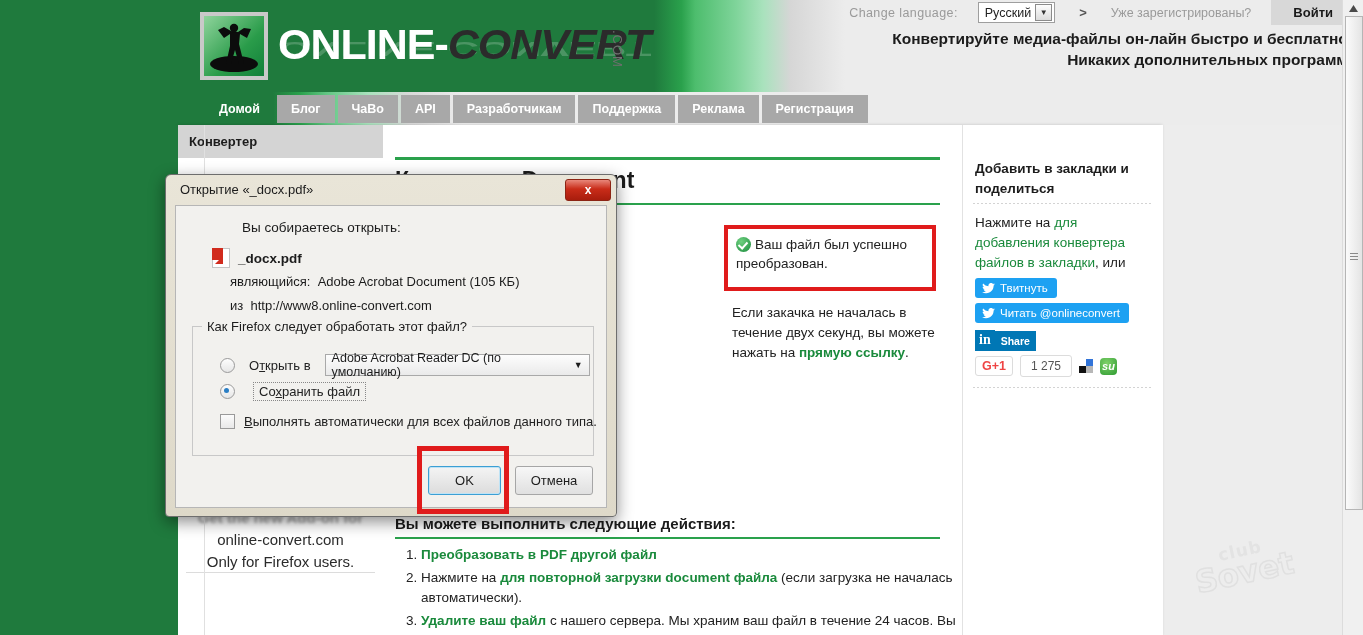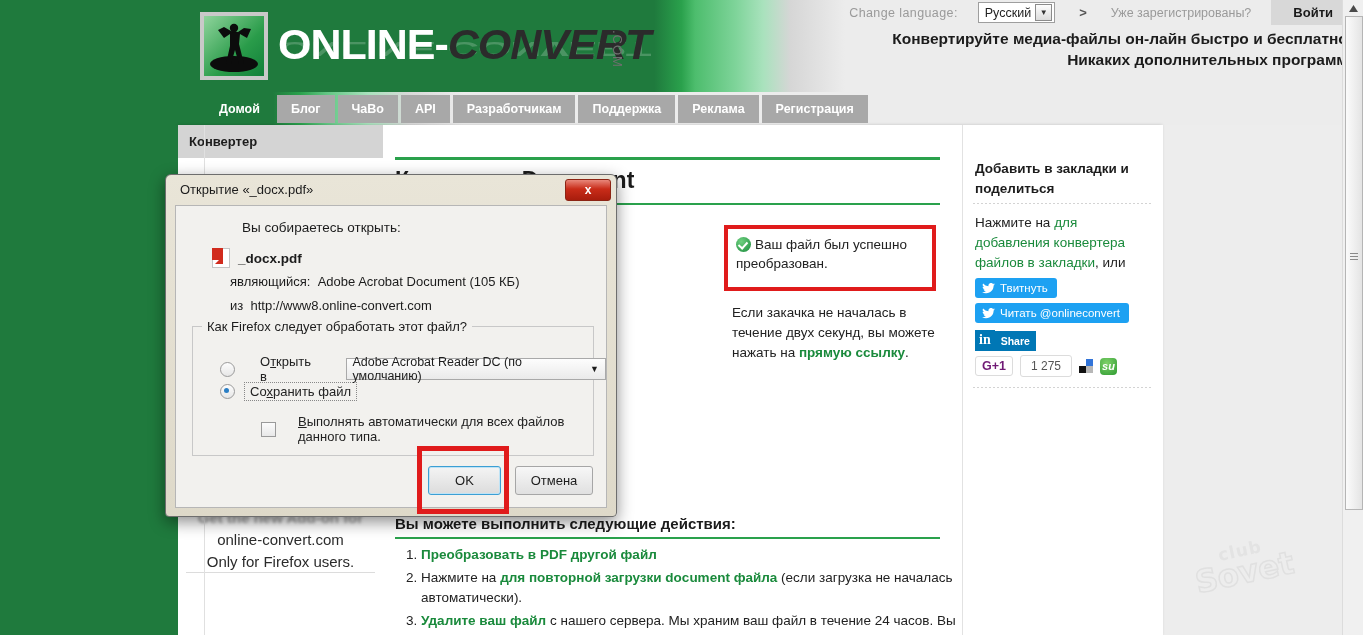--- a/index.html
+++ b/index.html
@@ -100,21 +100,21 @@
   .tw-btn{display:flex;align-items:center;gap:5px;background:#1da1f2;color:#fff;
      font-size:11.5px;padding:4px 9px 4px 7px;border-radius:3px;width:max-content;}
   .tw-bird{width:13px;height:11px;}
   #btn-tweet{position:absolute;left:12px;top:153px;}
   #btn-follow{position:absolute;left:12px;top:178px;}
   #btn-linkedin{position:absolute;left:12px;top:205px;display:flex;align-items:center;}
   #li-mark{background:#0077b5;color:#fff;font-weight:bold;font-size:14px;
      padding:2px 4px 3px;font-family:"Liberation Serif",serif;}
   #li-share{background:#0077b5;color:#fff;font-size:10.5px;font-weight:bold;padding:4px 6px;}
   #row-g{position:absolute;left:12px;top:230px;display:flex;align-items:center;gap:7px;}
-  #gplus{border:1px solid #dcdcdc;border-radius:3px;background:#fff;color:#701a75;
+  #gplus{border:1px solid #dcdcdc;border-radius:3px;background:#fff;color:#ef4444;
      font-weight:bold;font-size:12.5px;padding:2px 6px;}
   #gcount{border:1px solid #dcdcdc;border-radius:3px;background:#fff;color:#555;
      font-size:12px;padding:3px 10px;}
   #deli{width:14px;height:14px;display:grid;grid-template-columns:7px 7px;grid-template-rows:7px 7px;}
   #su{width:17px;height:17px;border-radius:4px;
      background:radial-gradient(circle at 40% 30%,#7fd16a,#2e9b31);color:#fff;font-weight:bold;
      font-size:11px;display:flex;align-items:center;justify-content:center;font-style:italic;}
   #rs-div2{position:absolute;left:10px;top:262px;width:180px;height:1px;
      background:repeating-linear-gradient(to right,#d3d3d3 0 2px,transparent 2px 4px);}
 
@@ -159,27 +159,27 @@
   #d-type{position:absolute;left:54px;top:68px;font-size:13px;color:#1c1c1c;}
   #d-from{position:absolute;left:54px;top:92px;font-size:13px;color:#1c1c1c;}
   #d-group{position:absolute;left:16px;top:120px;width:400px;height:128px;
      border:1px solid #c8c8c8;}
   #d-legend{position:absolute;left:26px;top:113px;background:#f2f1ee;padding:0 5px;
      font-size:13px;color:#1c1c1c;}
   .radio{width:13px;height:13px;border-radius:50%;border:1px solid #9a9a9a;
      background:linear-gradient(#fdfdfd,#e6e6e6);position:relative;flex:none;}
   .radio.on:after{content:"";position:absolute;left:3px;top:3px;width:5px;height:5px;
      border-radius:50%;background:#2a7ec4;}
-  #row-open{position:absolute;left:44px;top:148px;display:flex;align-items:center;gap:25px;}
+  #row-open{position:absolute;left:44px;top:148px;display:flex;align-items:center;gap:14px;}
   #sel-app{width:265px;height:22px;background:linear-gradient(#fdfdfd,#eaeaea);
      border:1px solid #a9a9a9;display:flex;align-items:center;padding:0 6px;
      font-size:12.5px;color:#1c1c1c;justify-content:space-between;box-sizing:border-box;}
-  #row-save{position:absolute;left:44px;top:176px;display:flex;align-items:center;gap:9px;}
+  #row-save{position:absolute;left:44px;top:176px;display:flex;align-items:center;gap:18px;}
   #save-label{border:1px dotted #888;padding:1px 5px;font-size:13px;}
-  #row-auto{position:absolute;left:44px;top:208px;display:flex;align-items:center;gap:22px;margin-left:41px;}
+  #row-auto{position:absolute;left:44px;top:208px;display:flex;align-items:center;gap:9px;}
   .cbox{width:13px;height:13px;border:1px solid #9a9a9a;background:linear-gradient(#fcfcfc,#e8e8e8);flex:none;}
   #ok-highlight{position:absolute;left:417px;top:446px;width:92px;height:68px;
      border:5px solid #e01b1b;box-sizing:border-box;}
   #btn-ok{position:absolute;left:428px;top:466px;width:71px;height:27px;
      background:linear-gradient(#f4f4f4,#dcdcdc);border:1px solid #3c9fd4;border-radius:3px;
      box-shadow:0 0 0 1px #bfe3f5 inset;font-size:13px;color:#1c1c1c;
      display:flex;align-items:center;justify-content:center;}
   #btn-cancel{position:absolute;left:515px;top:466px;width:76px;height:27px;
      background:linear-gradient(#f7f7f7,#e0e0e0);border:1px solid #a6a6a6;border-radius:3px;
      font-size:13px;color:#1c1c1c;display:flex;align-items:center;justify-content:center;}

